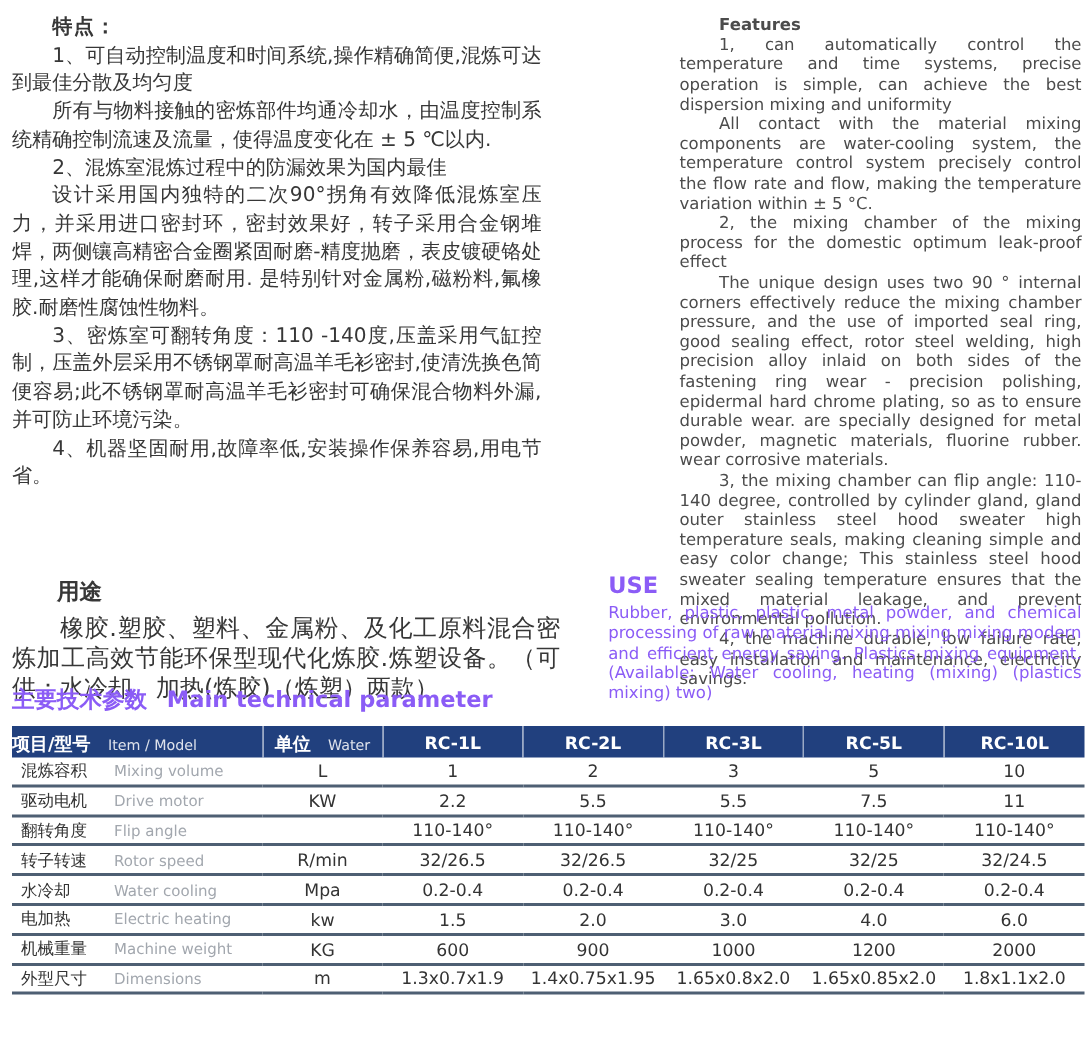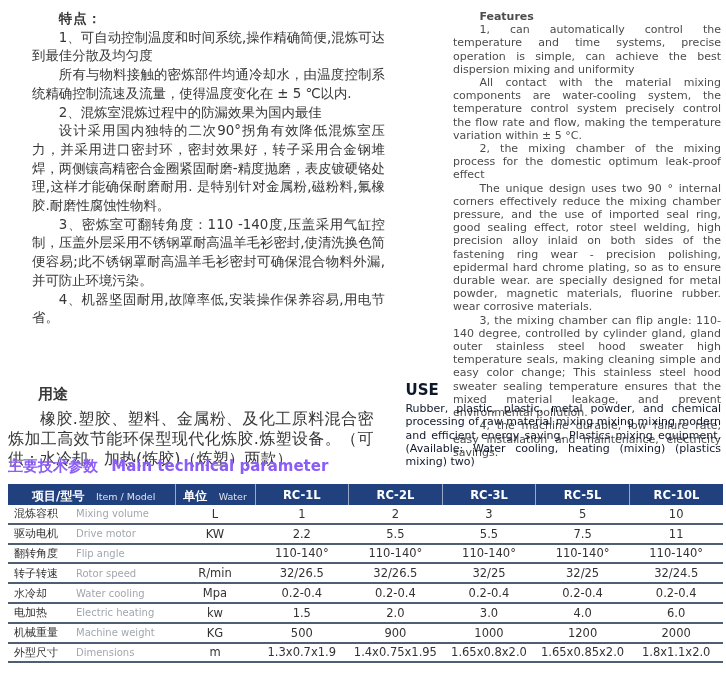--- a/index.html
+++ b/index.html
@@ -4,54 +4,54 @@
 <style>
   html,body{margin:0;padding:0;background:#fff;}
   body{
     width:726px;height:692px;overflow:hidden;position:relative;
     font-family:"DejaVu Sans","Liberation Sans",sans-serif;
     -webkit-font-smoothing:antialiased;
   }
   .page{box-sizing:border-box;width:726px;height:692px;padding:10px 4px 0 8px;}
 
   
-  .features-row{display:flex;height:374px;margin-left:24px;}
+  .features-row{display:flex;height:374px;}
   .col-zh{width:353px;}
   .col-en{width:268px;margin-left:auto;margin-right:1px;}
   .h-blue{color:#1f4e9c;font-weight:bold;margin:0;}
   .h-zh-main{font-size:16px;letter-spacing:1px;margin-bottom:9px;}
   .h-en-main{font-size:15px;margin-bottom:8px;}
   .col-zh p{margin:0;font-size:13.4px;line-height:18.7px;color:#373737;
     text-indent:2em;text-align:justify;}
   .col-en p{margin:0;font-size:11px;line-height:13.2px;color:#4c4c4c;
     text-indent:2.4em;text-align:justify;}
 
   
   .use-row{display:flex;height:73px;gap:32px;}
   .use-zh{width:366px;}
   .use-en{width:316px;margin-left:auto;margin-right:1px;}
   .use-zh .h-blue{font-size:15px;margin-bottom:5px;}
   .use-en .h-blue{font-size:15px;margin-bottom:5px;}
   .use-zh p{margin:0;font-size:16px;line-height:20px;color:#373737;
     text-indent:2em;text-align:justify;}
-  .use-en p{margin:0;font-size:11px;line-height:13.2px;color:#0f172a;
+  .use-en p{margin:0;font-size:11px;line-height:13.2px;color:#8b5cf6;
     text-align:justify;}
 
   
   .params-title{height:27px;font-size:15px;color:#8b5cf6;font-weight:bold;}
   .params-title .en{margin-left:8px;}
 
   
   table{width:715px;border-collapse:collapse;table-layout:fixed;}
   thead th{
     background:#21407e;color:#fff;height:21px;padding:0;
     font-weight:bold;vertical-align:middle;
   }
   thead th + th{border-left:1px solid rgba(255,255,255,0.55);}
-  th.h-item{text-align:left;padding-left:24px;}
+  th.h-item{text-align:left;padding-left:0;}
   th.h-item .zh,th.h-unit .zh{font-size:12px;}
   th.h-item .en,th.h-unit .en{font-size:9.5px;font-weight:normal;
     color:rgba(255,255,255,0.85);margin-left:6px;}
   th.h-unit,th.h-model{text-align:center;}
   th.h-model{font-size:11.5px;}
   tbody td{
     border-bottom:2px solid #4e5f73;height:17.8px;padding:0;
     font-size:11.5px;color:#333;text-align:center;vertical-align:middle;
     white-space:nowrap;overflow:hidden;
   }
@@ -183,21 +183,21 @@
           <td class="c-unit">kw</td>
           <td class="c-val">1.5</td>
           <td class="c-val">2.0</td>
           <td class="c-val">3.0</td>
           <td class="c-val">4.0</td>
           <td class="c-val">6.0</td>
         </tr>
         <tr>
           <td class="c-item"><span class="zh">机械重量</span><span class="en">Machine weight</span></td>
           <td class="c-unit">KG</td>
-          <td class="c-val">500</td>
+          <td class="c-val">600</td>
           <td class="c-val">900</td>
           <td class="c-val">1000</td>
           <td class="c-val">1200</td>
           <td class="c-val">2000</td>
         </tr>
         <tr>
           <td class="c-item"><span class="zh">外型尺寸</span><span class="en">Dimensions</span></td>
           <td class="c-unit">m</td>
           <td class="c-val">1.3x0.7x1.9</td>
           <td class="c-val">1.4x0.75x1.95</td>

